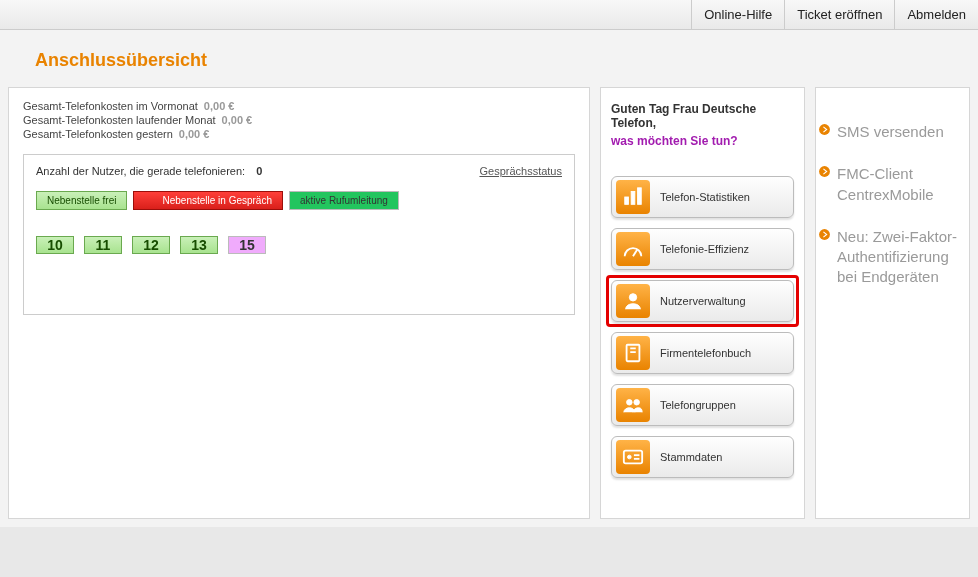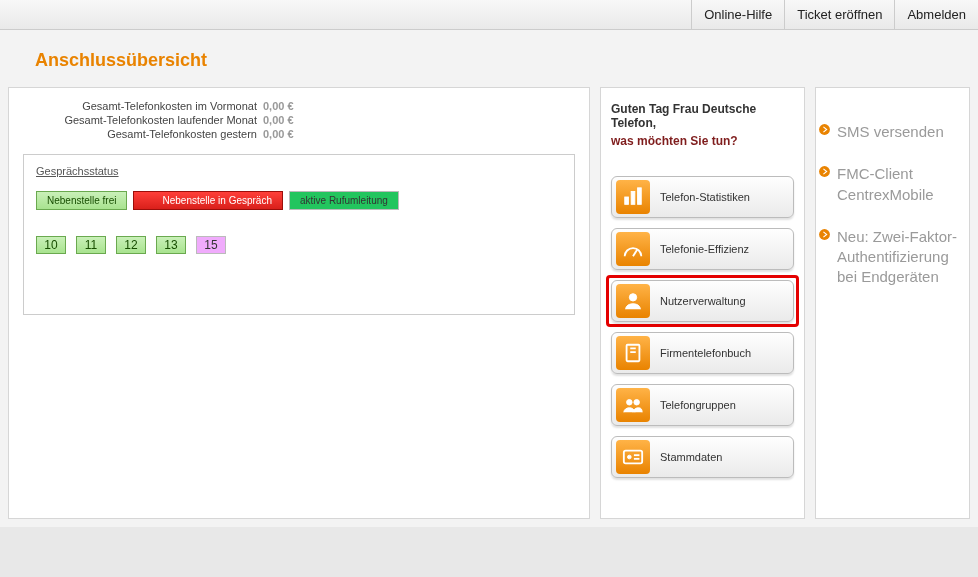--- a/index.html
+++ b/index.html
@@ -10,45 +10,45 @@
   
   .title { padding: 20px 8px 16px 35px; color:#e98300; font-size:18px; font-weight:bold; background:#f3f3f3; }
   
   .contentrow { display:flex; gap:10px; padding:0 8px 8px 8px; background:#f3f3f3; }
   .card { background:#fff; border:1px solid #d6d6d6; }
   .left { flex: 1; padding:12px 14px 30px 14px; }
   .mid { width:205px; padding:14px 10px 30px 10px; }
   .right { width:155px; padding:14px 2px 30px 2px; }
 
   
-  .costline { display:flex; justify-content:flex-end; align-items:center; margin-bottom:2px; }
+  .costline { display:flex; align-items:center; margin-bottom:2px; }
   .costline .lbl { text-align:right; margin-right:6px; color:#444; font-size:11px; }
   .costline .val { width:40px; color:#999; font-weight:bold; font-size:11px; }
 
   
   .panel { border:1px solid #ccc; margin-top:14px; padding:10px 12px 60px 12px; }
   .panel-header { display:flex; justify-content:space-between; align-items:center; margin-bottom:14px; }
   .panel-header .txt { font-size:11px; color:#333; }
   .panel-header .cnt { font-weight:bold; margin-left:8px; }
   .panel-header a { color:#555; text-decoration:underline; font-size:11px; }
 
   .legend { display:flex; gap:6px; margin-bottom:26px; }
   .chip { font-size:10px; padding:3px 10px; border:1px solid; display:inline-block; }
   .chip.green { background:linear-gradient(#c9f0b8,#a8e38f); border-color:#6aa94f; color:#174d00; }
   .chip.red { background:linear-gradient(#ff3f39,#d9201b); border-color:#9c0e0a; color:#fff;padding-left:28px; }
   .chip.grey { background:#22c55e; border-color:#bbb; color:#333; }
 
   .ext-row { display:flex; gap:10px; }
-  .ext { width:30px; height:18px; font-size:12px; font-weight:normal; display:flex; align-items:center; justify-content:center; border:1px solid; }
+  .ext { width:38px; height:18px; font-size:14px; font-weight:bold; display:flex; align-items:center; justify-content:center; border:1px solid; }
   .ext.green { background:linear-gradient(#c9f0b8,#a8e38f); border-color:#6aa94f; color:#174d00; }
   .ext.white { background:#f0abfc; border-color:#bbb; color:#333; }
 
   
   .greet { font-size:12px; font-weight:bold; color:#333; margin-bottom:4px; }
-  .greet-sub { font-size:12px; font-weight:bold; color:#7f1d1d; margin-bottom:28px; }
+  .greet-sub { font-size:12px; font-weight:bold; color:#a21caf; margin-bottom:28px; }
 
   
   .actionbtn { display:flex; align-items:center; width:100%; height:42px; margin-bottom:10px; border:1px solid #bcbcbc; border-radius:6px; background:linear-gradient(#fefefe, #eaeaea); box-shadow:0 2px 2px rgba(0,0,0,0.12); cursor:pointer; position:relative; }
   .actionbtn .ico { width:34px; height:34px; margin:0 10px 0 4px; border-radius:4px; background:linear-gradient(#ffb347,#e98300); display:flex; align-items:center; justify-content:center; }
   .actionbtn .ico svg { width:22px; height:22px; fill:#fff; stroke:#fff; }
   .actionbtn .lab { font-size:11px; color:#333;text-align:center; }
   .hi { position:relative; }
   .hi::before { content:""; position:absolute; inset:-5px; border:3px solid #e40000; border-radius:4px; pointer-events:none; }
 
   
@@ -80,20 +80,24 @@
         <span class="val">0,00 €</span>
       </div>
       <div class="costline">
         <span class="lbl">Gesamt-Telefonkosten gestern</span>
         <span class="val">0,00 €</span>
       </div>
     </div>
 
     <div class="panel">
       <div class="panel-header">
+        <div class="txt">
+          <span>Anzahl der Nutzer, die gerade telefonieren:</span>
+          <span class="cnt">0</span>
+        </div>
         <a href="#">Gesprächsstatus</a>
       </div>
 
       <div class="legend">
         <span class="chip green">Nebenstelle frei</span>
         <span class="chip red">Nebenstelle in Gespräch</span>
         <span class="chip grey">aktive Rufumleitung</span>
       </div>
 
       <div class="ext-row">

